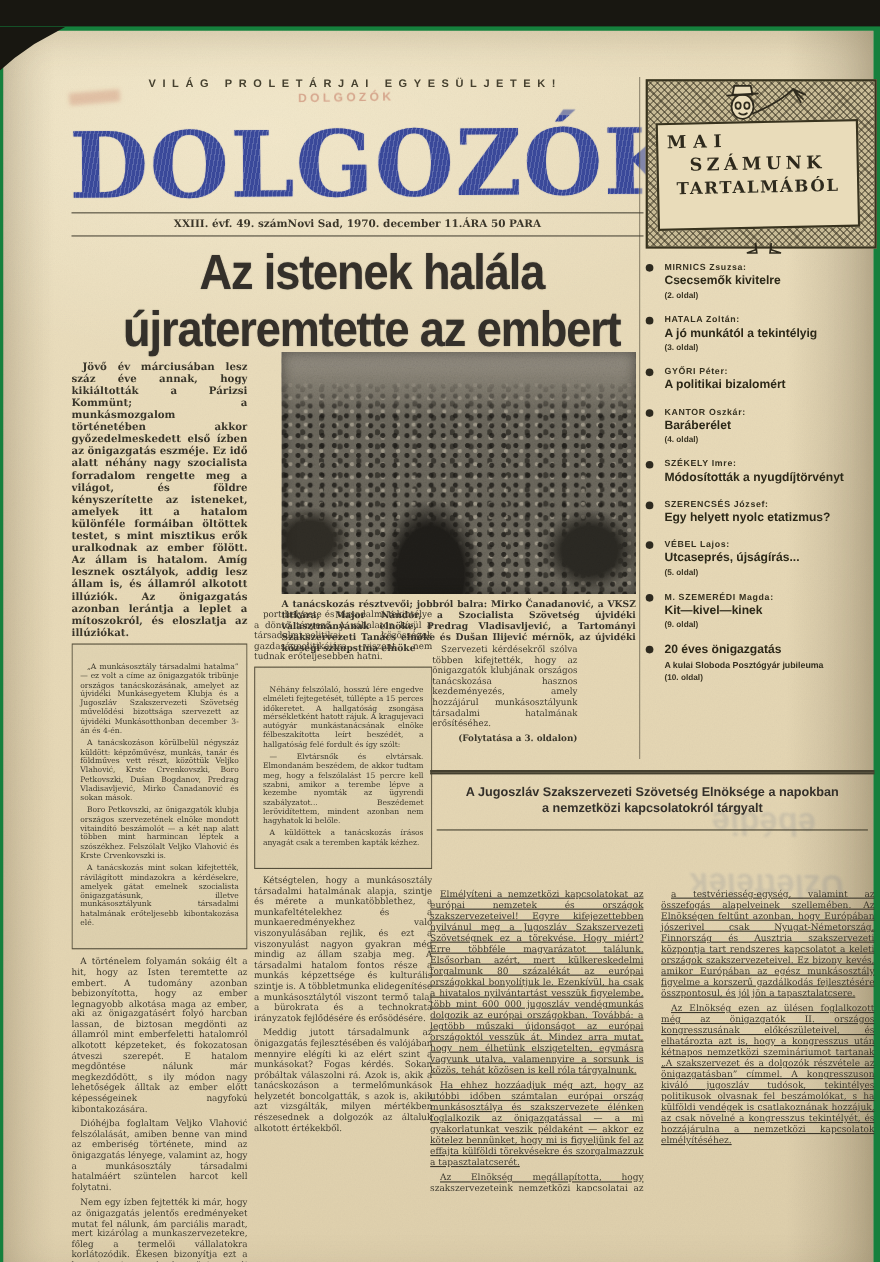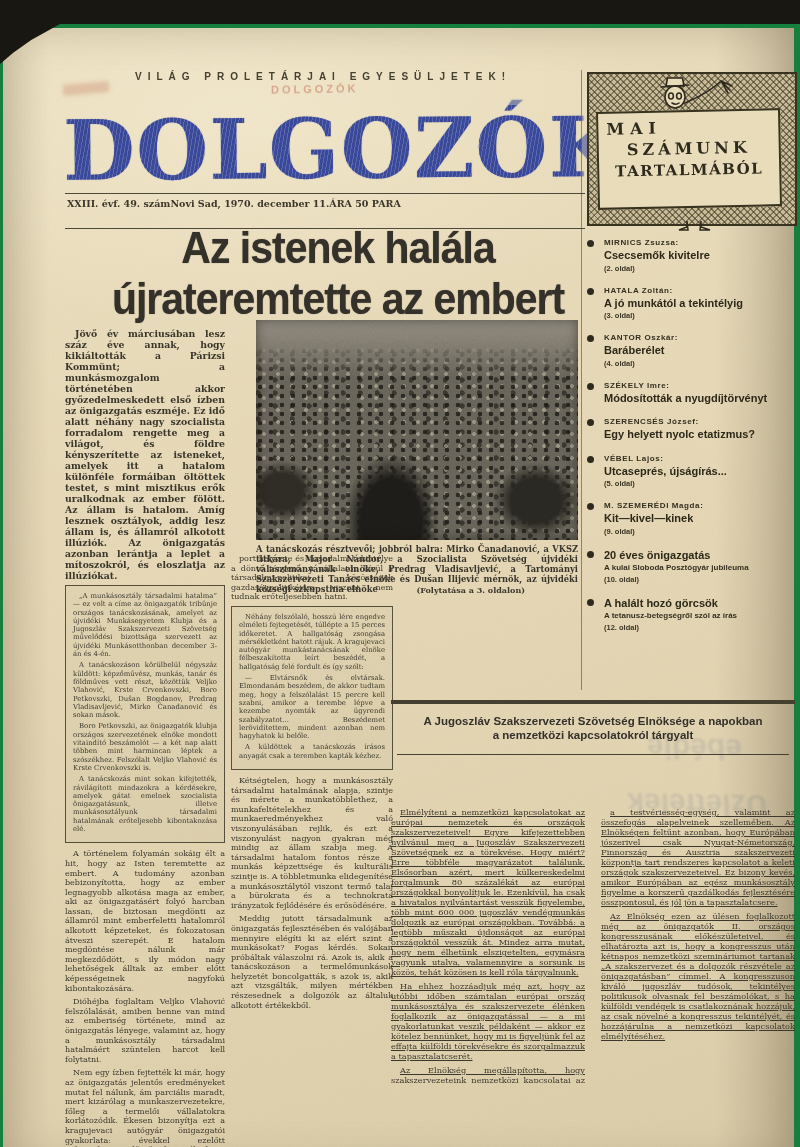--- a/index.html
+++ b/index.html
@@ -26,23 +26,23 @@
             background:rgba(176,68,47,.22);filter:blur(2px);transform:rotate(-5deg);}
   .logo{position:absolute;left:60px;top:78px;width:518px;text-align:center;
         font-family:"DejaVu Serif",serif;font-weight:bold;font-size:83px;line-height:86px;
         letter-spacing:1px;color:#3e4c9c;transform:rotate(-.4deg);
         text-shadow:0 0 1px rgba(62,76,156,.6);}
   @supports (-webkit-background-clip:text){
     .logo{background:repeating-linear-gradient(100deg,#36459a 0 2.6px,#8a93c6 2.6px 3.6px);
           -webkit-background-clip:text;background-clip:text;color:transparent;}
   }
   .dateline{position:absolute;left:62px;top:165px;width:516px;display:flex;
-            justify-content:flex-start;align-items:baseline;
+            justify-content:center;align-items:baseline;
             border-top:1.5px solid #4e493a;border-bottom:1.5px solid #4e493a;
-            padding:4px 2px 19px;font-size:9.5px;font-weight:bold;color:#3c372a;}
+            padding:4px 2px 5px;font-size:9.5px;font-weight:bold;color:#3c372a;}
   .v-divider{position:absolute;left:578px;top:42px;width:1px;height:620px;background:rgba(70,64,48,.55);}
 
   
   .sidebar{position:absolute;left:584px;top:44px;width:210px;}
   .contents-box{position:relative;width:206px;height:150px;border:2px solid #38331f;
                 background-color:#cabd97;
                 background-image:
                   repeating-linear-gradient(45deg, rgba(52,46,30,.55) 0 1.4px, transparent 1.4px 4.6px),
                   repeating-linear-gradient(-45deg, rgba(52,46,30,.45) 0 1.4px, transparent 1.4px 4.6px);}
   .mascot{position:absolute;left:52px;top:-3px;z-index:3;}
@@ -85,21 +85,21 @@
            radial-gradient(circle 2.4px at 2px 8px, rgba(40,38,32,.7) 0 2.4px, transparent 3px);
          background-size:auto,auto,auto,auto,11px 9px,14px 12px,17px 13px;
          box-shadow:inset 0 0 12px rgba(20,18,14,.5);}
   .photo .noise-layer{opacity:.28;}
   .caption{position:absolute;left:253px;top:516px;width:322px;font-size:8.3px;line-height:10px;
            font-weight:bold;text-align:justify;color:#38342a;}
 
   .col{position:absolute;overflow:hidden;text-align:justify;}
   .col p{margin:0 0 4px;text-indent:8px;font-size:8px;line-height:9.6px;}
   .col .lead-p{font-size:9.3px;line-height:11px;font-weight:bold;color:#3a362a;text-indent:10px;}
-  .qbox{border:1px solid #564f3b;padding:6px 7px;margin:2px 0 6px;background:rgba(60,50,25,.03);}
+  .qbox{border:1px solid #564f3b;padding:16px 7px;margin:2px 0 6px;background:rgba(60,50,25,.03);}
   .qbox p{font-size:6.9px;line-height:8.3px;text-indent:6px;margin:0 0 3px;}
   .col1{left:62px;top:300px;width:160px;height:842px;}
   .col2{left:228px;top:526px;width:162px;height:585px;}
   .col3{left:390px;top:558px;width:132px;height:112px;}
   .continuation{font-weight:bold;text-align:right;font-size:8.6px;margin-top:6px;text-indent:0;}
 
   
   .europa{position:absolute;left:388px;top:672px;width:404px;}
   .eu-rule{border-top:2px solid #45402f;margin:0;}
   .eu-headline{text-align:center;font-family:"DejaVu Sans",sans-serif;font-weight:bold;
@@ -166,20 +166,26 @@
         </div>
         <div class="toc-item">
           <span class="bullet"></span>
           <div class="toc-author">HATALA Zoltán:</div>
           <div class="toc-title">A jó munkától a tekintélyig</div>
 
           <div class="toc-page">(3. oldal)</div>
         </div>
         <div class="toc-item">
           <span class="bullet"></span>
+          <div class="toc-author">GYŐRI Péter:</div>
+          <div class="toc-title">A politikai bizalomért</div>
+
+        </div>
+        <div class="toc-item">
+          <span class="bullet"></span>
           <div class="toc-author">KANTOR Oszkár:</div>
           <div class="toc-title">Baráberélet</div>
 
           <div class="toc-page">(4. oldal)</div>
         </div>
         <div class="toc-item">
           <span class="bullet"></span>
           <div class="toc-author">SZÉKELY Imre:</div>
           <div class="toc-title">Módosították a nyugdíjtörvényt</div>
 
@@ -203,27 +209,20 @@
           <div class="toc-title">Kit—kivel—kinek</div>
 
           <div class="toc-page">(9. oldal)</div>
         </div>
         <div class="toc-item">
           <span class="bullet"></span>
 
           <div class="toc-title">20 éves önigazgatás</div>
           <div class="toc-sub">A kulai Sloboda Posztógyár jubileuma</div>
           <div class="toc-page">(10. oldal)</div>
-        </div>
-        <div class="toc-item">
-          <span class="bullet"></span>
-
-          <div class="toc-title">A halált hozó görcsök</div>
-          <div class="toc-sub">A tetanusz-betegségről szól az írás</div>
-          <div class="toc-page">(12. oldal)</div>
         </div>
       </div>
     </div>
 
     <div class="ghost">Üzletfelek ebédje</div>
 
     <div class="headline">
       <div>Az istenek halála</div>
       <div>újrateremtette az embert</div>
     </div>
@@ -254,20 +253,21 @@
       <div class="qbox">
         <p>Néhány felszólaló, hosszú lére engedve elméleti fejtegetését, túllépte a 15 perces időkeretet. A hallgatóság zsongása mérsékletként hatott rájuk. A kragujevaci autógyár munkástanácsának elnöke félbeszakította leírt beszédét, a hallgatóság felé fordult és így szólt:</p>
         <p>— Elvtársnők és elvtársak. Elmondanám beszédem, de akkor tudtam meg, hogy a felszólalást 15 percre kell szabni, amikor a terembe lépve a kezembe nyomták az ügyrendi szabályzatot... Beszédemet lerövidítettem, mindent azonban nem hagyhatok ki belőle.</p>
         <p>A küldöttek a tanácskozás írásos anyagát csak a teremben kapták kézhez.</p>
       </div>
       <p>Kétségtelen, hogy a munkásosztály társadalmi hatalmának alapja, szintje és mérete a munkatöbblethez, a munkafeltételekhez és a munkaeredményekhez való viszonyulásában rejlik, és ezt a viszonyulást nagyon gyakran még mindig az állam szabja meg. A társadalmi hatalom fontos része a munkás képzettsége és kulturális szintje is. A többletmunka elidegenítése a munkásosztálytól viszont termő talaj a bürokrata és a technokrata irányzatok fejlődésére és erősödésére.</p>
       <p>Meddig jutott társadalmunk az önigazgatás fejlesztésében és valójában mennyire elégíti ki az elért szint a munkásokat? Fogas kérdés. Sokan próbáltak válaszolni rá. Azok is, akik a tanácskozáson a termelőmunkások helyzetét boncolgatták, s azok is, akik azt vizsgálták, milyen mértékben részesednek a dolgozók az általuk alkotott értékekből.</p>
     </div>
 
     <div class="col col3">
+      <p>Szervezeti kérdésekről szólva többen kifejtették, hogy az önigazgatók klubjának országos tanácskozása hasznos kezdeményezés, amely hozzájárul munkásosztályunk társadalmi hatalmának erősítéséhez.</p>
       <p class="continuation">(Folytatása a 3. oldalon)</p>
     </div>
 
     <div class="europa">
       <div class="eu-rule"></div>
       <div class="eu-rule"></div>
       <div class="eu-subhead">
         <div>A Jugoszláv Szakszervezeti Szövetség Elnöksége  a napokban</div>
         <div>a nemzetközi kapcsolatokról tárgyalt</div>
       </div>

